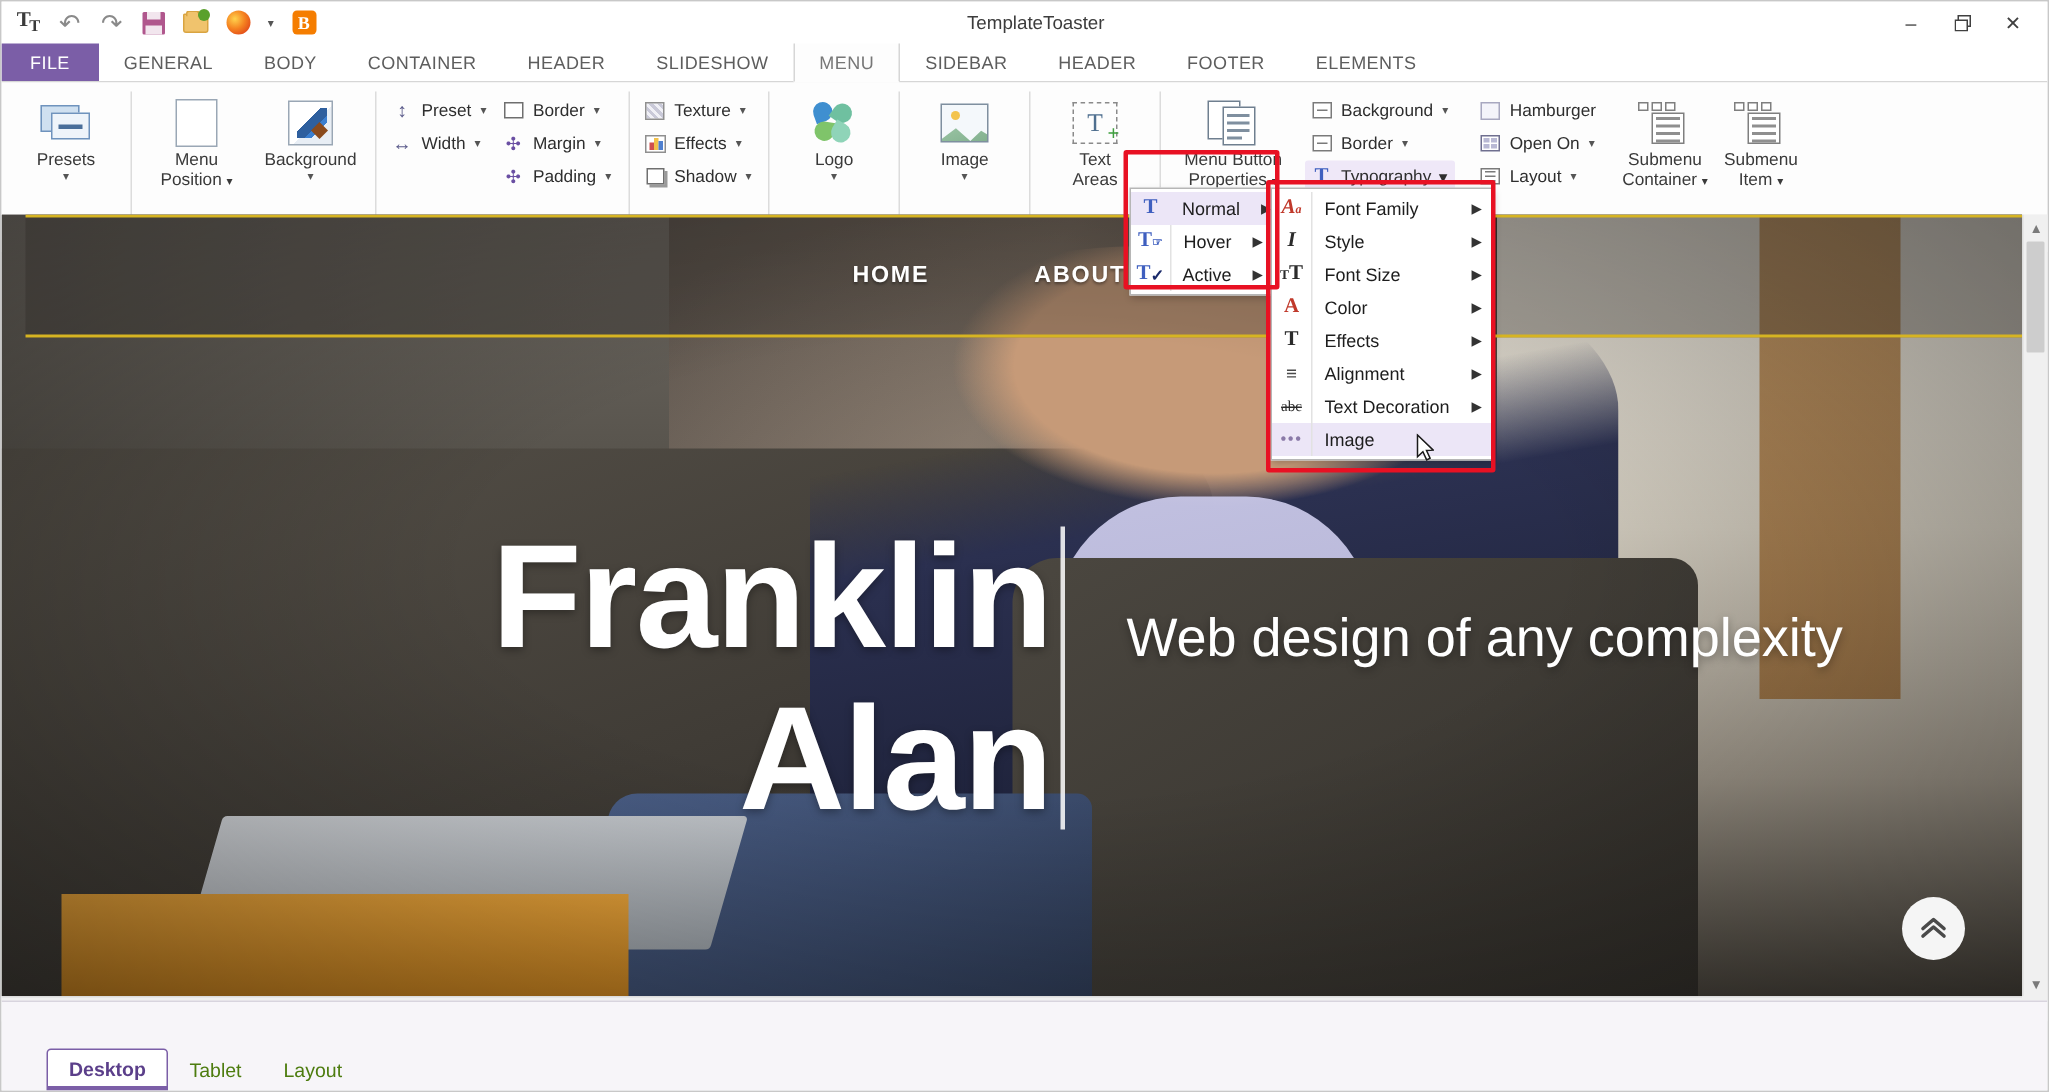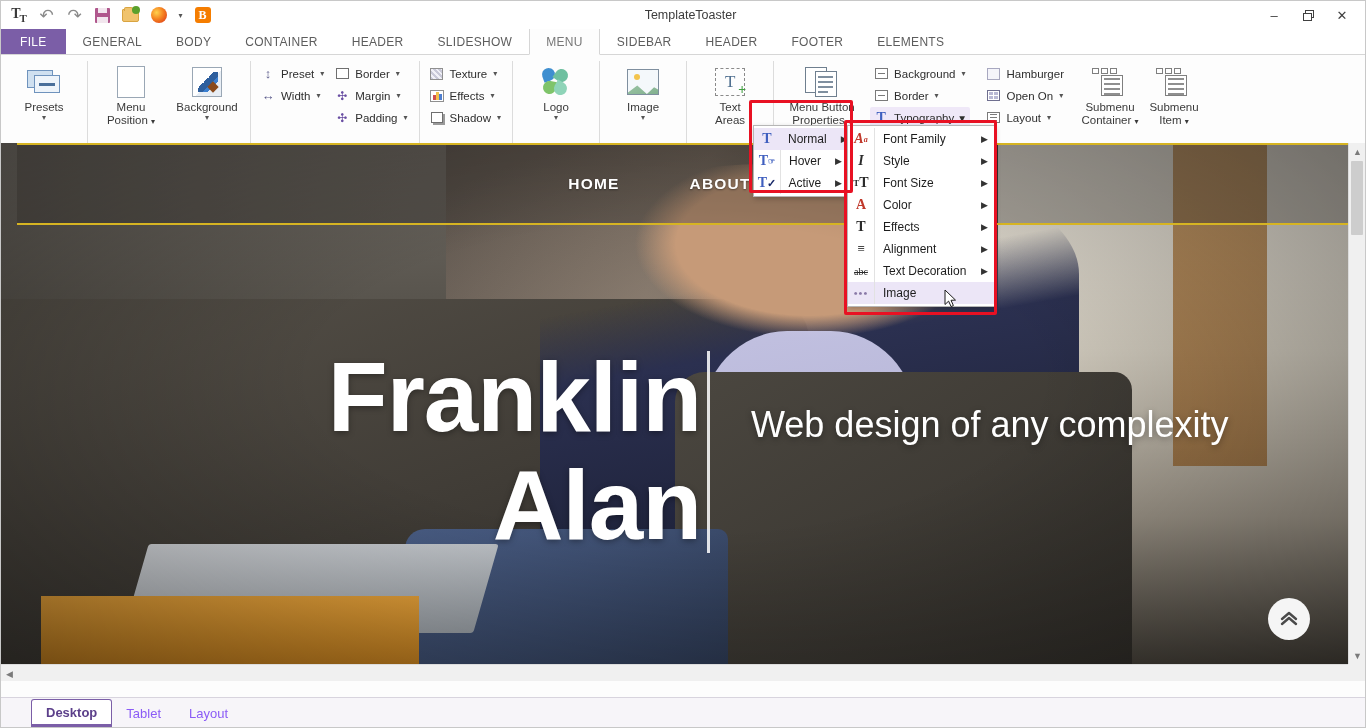--- a/index.html
+++ b/index.html
@@ -286,27 +286,27 @@
   .vscroll { position: absolute; right: 0; top: 0; bottom: 17px; width: 17px; background: #f0f0f0; border-left:1px solid #dcdcdc;}
   .hscroll { position: absolute; left: 0; right: 17px; bottom: 0; height: 17px; background: #f0f0f0; border-top:1px solid #dcdcdc;}
   .sb-arrow { display:flex; align-items:center; justify-content:center; color:#7a7a7a; font-size:9px; cursor:pointer; }
   .vscroll .sb-arrow { width:17px; height:17px; }
   .hscroll .sb-arrow { width:17px; height:17px; }
   .v-thumb { position:absolute; left:2px; right:2px; top:18px; height:74px; background:#cdcdcd; border-radius:1px; cursor:pointer;}
   .corner-box { position:absolute; right:0; bottom:0; width:17px; height:17px; background:#f0f0f0; }
 
   
   .bottombar {
-    position: absolute; left: 0; right: 0; bottom: 0; height: 30px;
+    position: absolute; left: 0; right: 0; bottom: 0; height: 60px;
     background: #f7f5f9; border-top: 1px solid #d8d4de;
     display: flex; align-items: flex-end; padding-left: 30px;
   }
   .devtab {
     height: 28px; padding: 0 14px; display: flex; align-items: center;
-    font-size: 13px; color: #8b5cf6; cursor: pointer;
+    font-size: 13px; color: #4d7c0f; cursor: pointer;
   }
   .devtab.active {
     background: #ffffff; color: #5b3f8a; font-weight: bold;
     border: 1px solid #7b5ea7; border-bottom: 3px solid #7b5ea7;
     border-radius: 3px 3px 0 0;
   }
 </style>
 </head>
 <body>
 

